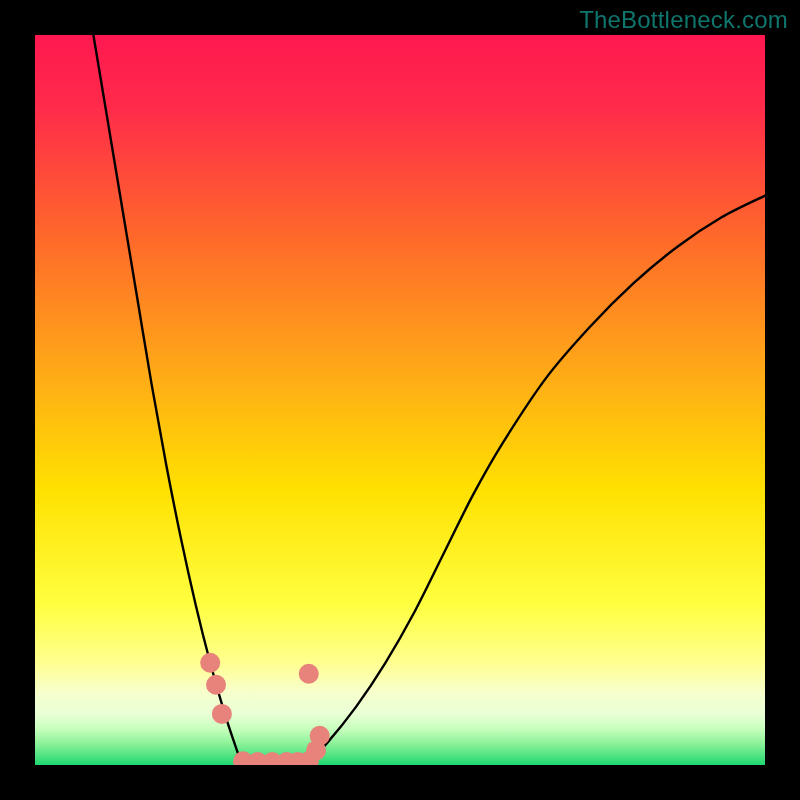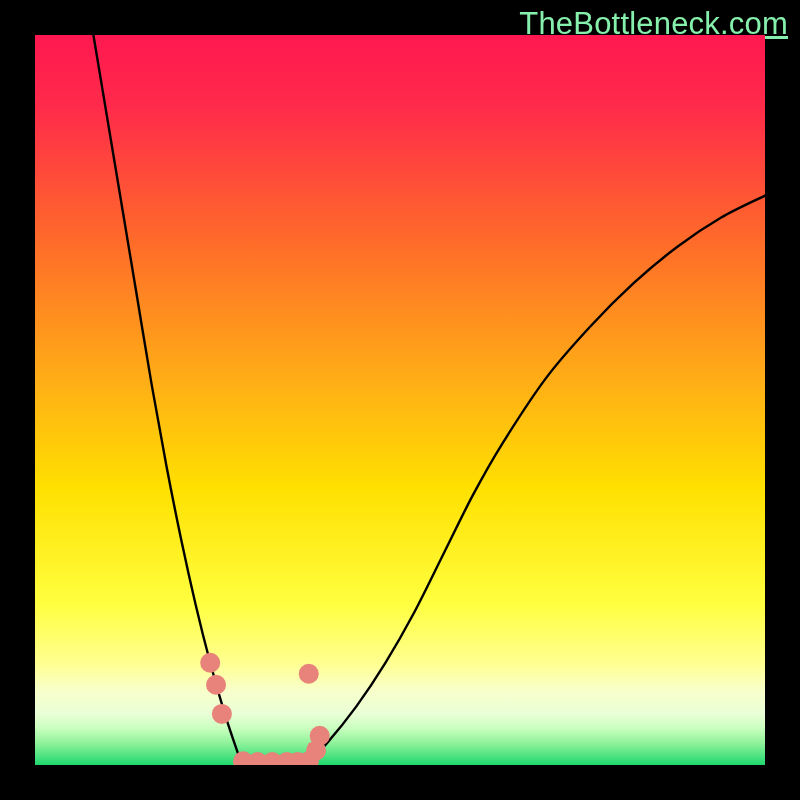--- a/index.html
+++ b/index.html
@@ -16,25 +16,24 @@
     top: 0;
     left: 0;
     width: 800px;
     height: 800px;
     background: #000;
   }
   .watermark {
     position: absolute;
     top: 6px;
     right: 12px;
-    color: #86efac;
-    font-size: 31px;
+    color: #0f766e;
+    font-size: 24px;
     font-weight: 400;
     letter-spacing: 0.2px;
-    text-decoration: underline;
   }
   .plot-area {
     position: absolute;
     top: 35px;
     left: 35px;
     width: 730px;
     height: 730px;
     overflow: hidden;
   }
   .plot-svg {

